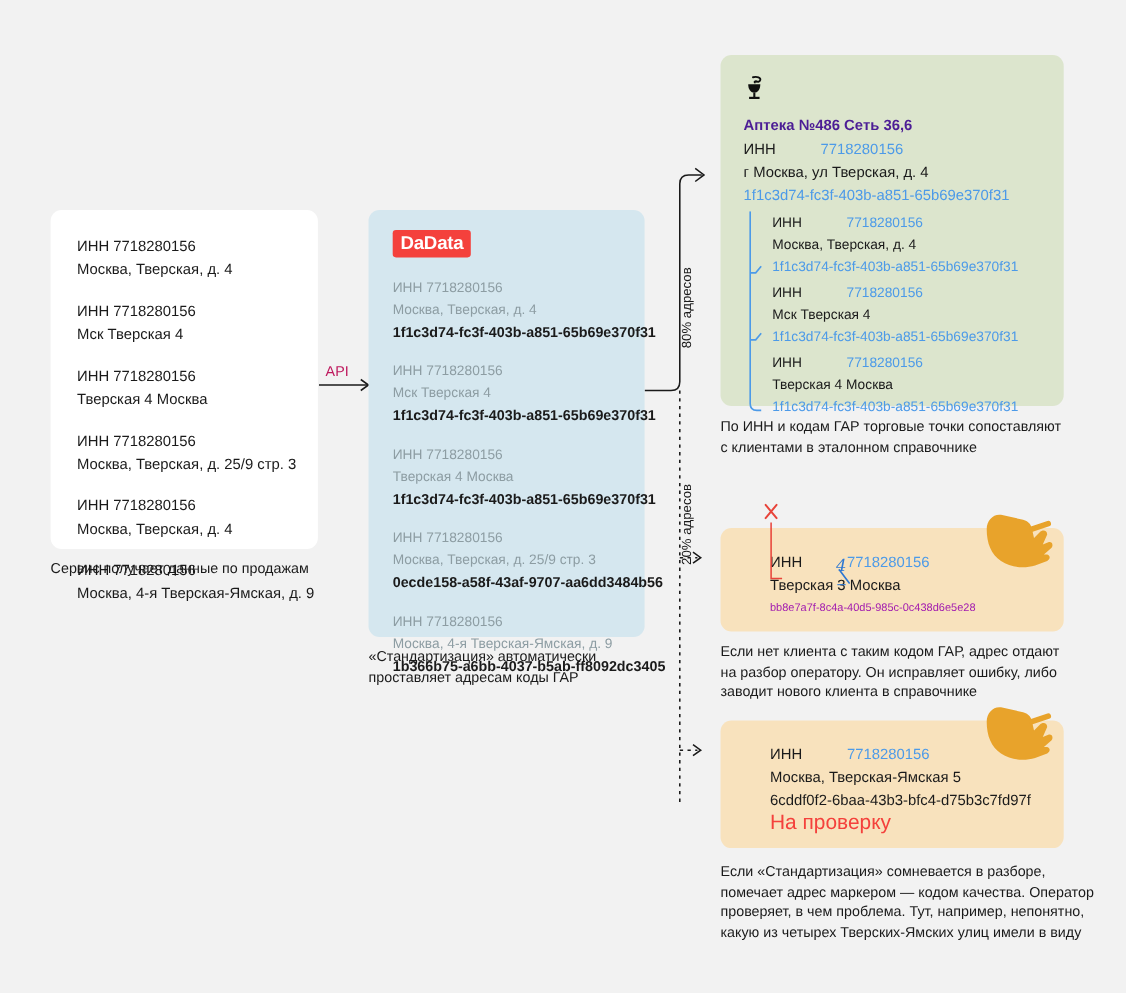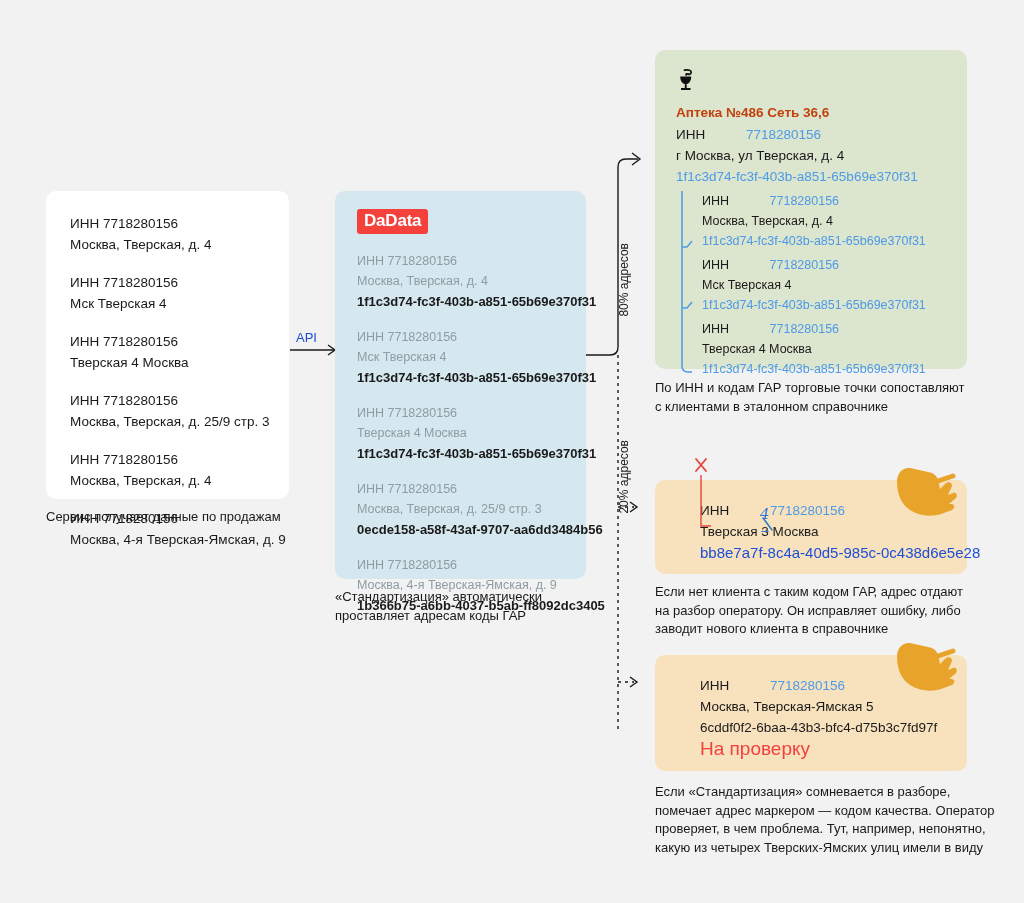--- a/index.html
+++ b/index.html
@@ -25,21 +25,21 @@
 
   .caption {
     position: absolute; font-size: 13px; color: #1a1a1a; line-height: 18.5px;
   }
   #source-caption { left: 46px; top: 508px; width: 300px; }
 
   
   #api-arrow { position: absolute; left: 288px; top: 327px; width: 56px; height: 40px; }
   #api-label {
     position: absolute; left: 296px; top: 330px;
-    font-size: 13px; color: #1d4ed8;
+    font-size: 13px; color: #be185d;
   }
 
   
   #dadata-panel {
     left: 335px; top: 191px; width: 251px; height: 388px;
     background: #d5e7ef;
     padding: 18px 0 0 22px;
   }
   #dadata-logo {
     display: inline-block; background: #f4413c; color: #ffffff;
@@ -61,40 +61,40 @@
   #label-80 { left: 617px; top: 243px; }
   #label-20 { left: 617px; top: 440px; }
 
   
   #match-panel {
     left: 655px; top: 50px; width: 312px; height: 319px;
     background: #dce5cd;
     padding: 18px 0 0 21px;
   }
   #pharm-icon { margin-bottom: 6px; }
-  #shop-name { font-size: 13.5px; font-weight: bold; color: #c2410c; line-height: 22px; white-space: nowrap; }
+  #shop-name { font-size: 13.5px; font-weight: bold; color: #4c1d95; line-height: 22px; white-space: nowrap; }
   .gline { font-size: 13.5px; color: #1a1a1a; line-height: 21px; white-space: nowrap; }
   .inn-num { color: #4c9ae8; margin-left: 37px; }
   .uuid-blue { color: #4c9ae8; font-size: 13.5px; line-height: 21px; white-space: nowrap; }
   #nested-wrap { position: relative; margin-top: 4px; padding-left: 26px; }
   #nested-tree { position: absolute; left: 3px; top: 0; }
   .nrec { margin-bottom: 4px; }
   .nrec .nl { font-size: 12.5px; color: #1a1a1a; line-height: 20px; white-space: nowrap; }
   .nrec .nuuid { font-size: 12.5px; color: #4c9ae8; line-height: 20px; white-space: nowrap; }
   #match-caption { left: 655px; top: 379px; width: 330px; }
 
   
   .orange {
     background: #f8e2bd;
   }
   #error-panel { left: 655px; top: 480px; width: 312px; height: 94px; }
   #quality-panel { left: 655px; top: 655px; width: 312px; height: 116px; }
   .opad { padding: 20px 0 0 45px; }
   .oline { font-size: 13.5px; color: #1a1a1a; line-height: 21px; white-space: nowrap; }
-  .uuid-red { color: #1d4ed8; font-size: 15px; line-height: 21px; white-space: nowrap; }
+  .uuid-red { color: #a21caf; font-size: 10px; line-height: 21px; white-space: nowrap; }
   .flag-red { color: #f4413c; font-size: 19px; line-height: 21px; }
   #error-caption { left: 655px; top: 583px; width: 335px; }
   #quality-caption { left: 655px; top: 783px; width: 345px; }
 
   .hand { position: absolute; }
   #hand-1 { left: 893px; top: 459px; }
   #hand-2 { left: 893px; top: 634px; }
 
   #correction-svg { position: absolute; left: 680px; top: 456px; width: 150px; height: 80px; }
   .handwrite {

